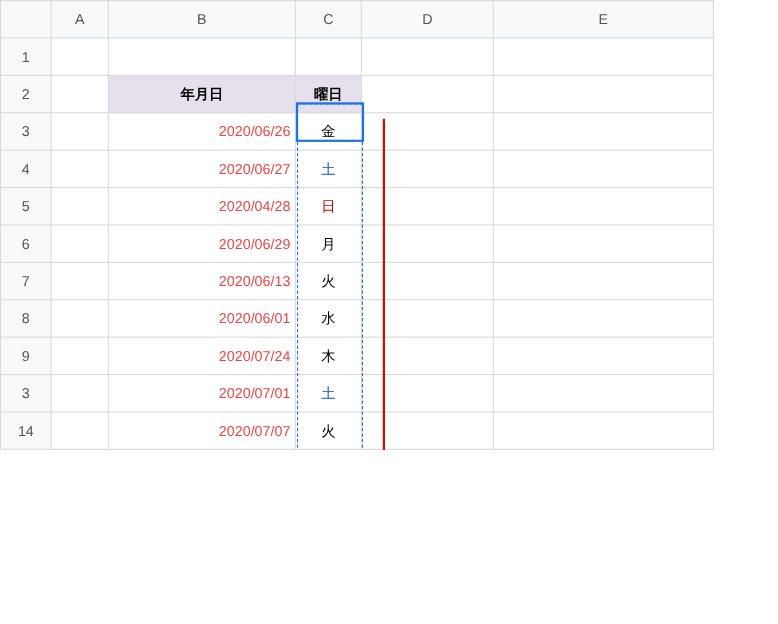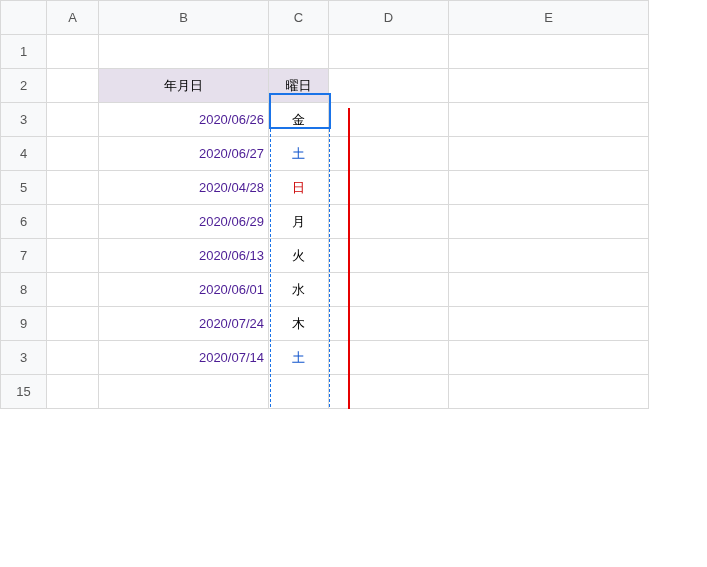--- a/index.html
+++ b/index.html
@@ -42,26 +42,26 @@
     width: 46px;
   }
   .col-A { width: 52px; }
   .col-B { width: 170px; }
   .col-C { width: 60px; }
   .col-D { width: 120px; }
   .col-E { width: 200px; }
   .hdr-cell {
     background: #e6e0ec;
     text-align: center;
-    font-weight: normal;
+    font-weight: bold;
     color: #000;
   }
   .date-cell {
     text-align: right;
-    color: #4c1d95;
+    color: #ef4444;
     padding-right: 6px;
   }
   .day-cell {
     text-align: center;
   }
   .day-black { color: #000; }
   .day-blue { color: #1155cc; }
   .day-red { color: #cc0000; }
   .sel-outline {
     position: absolute;
@@ -183,30 +183,30 @@
     <th class="row-hdr">9</th>
     <td></td>
     <td class="date-cell">2020/07/24</td>
     <td class="day-cell day-black">木</td>
     <td></td>
     <td></td>
   </tr>
   <tr>
     <th class="row-hdr">3</th>
     <td></td>
-    <td class="date-cell">2020/07/14</td>
+    <td class="date-cell">2020/07/01</td>
     <td class="day-cell day-blue">土</td>
     <td></td>
     <td></td>
   </tr>
   <tr>
-    <th class="row-hdr">15</th>
-    <td></td>
-    <td></td>
-    <td></td>
+    <th class="row-hdr">14</th>
+    <td></td>
+    <td class="date-cell">2020/07/07</td>
+    <td class="day-cell day-black">火</td>
     <td></td>
     <td></td>
   </tr>
 </tbody>
   </table>
 
 <div class="sel-outline" style="left:269px; top:93px; width:62px; height:36px;"></div>
 
 <div class="sel-dashed" style="left:270px; top:94px; width:60px; height:408px;"></div>
 

